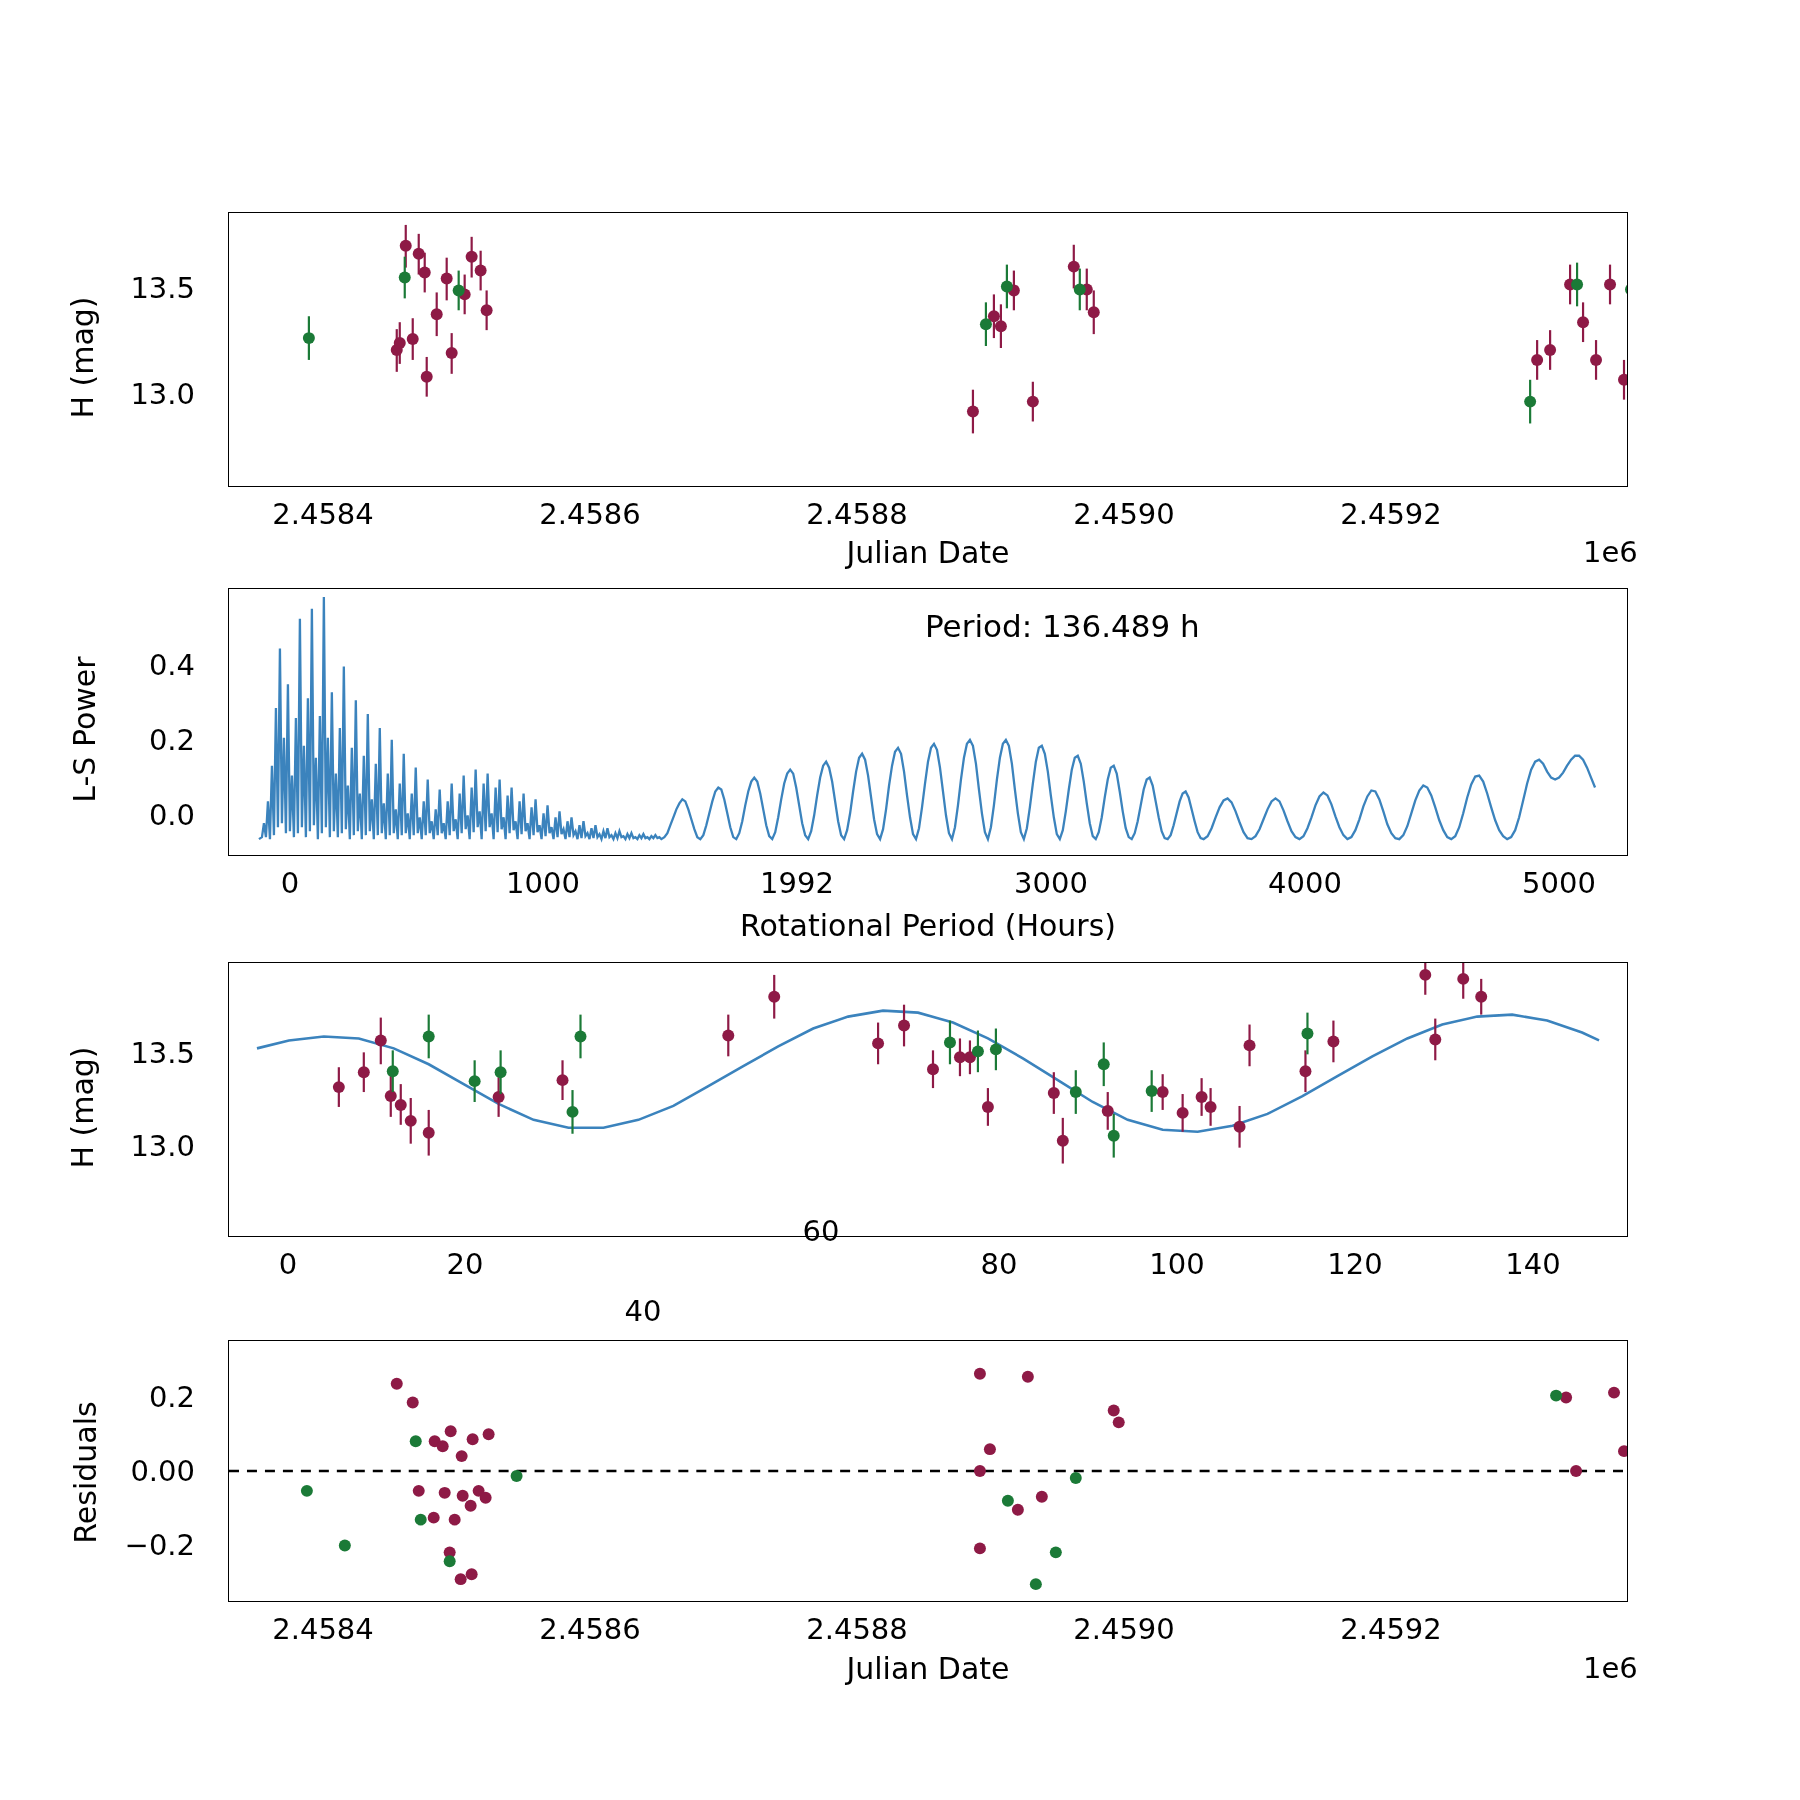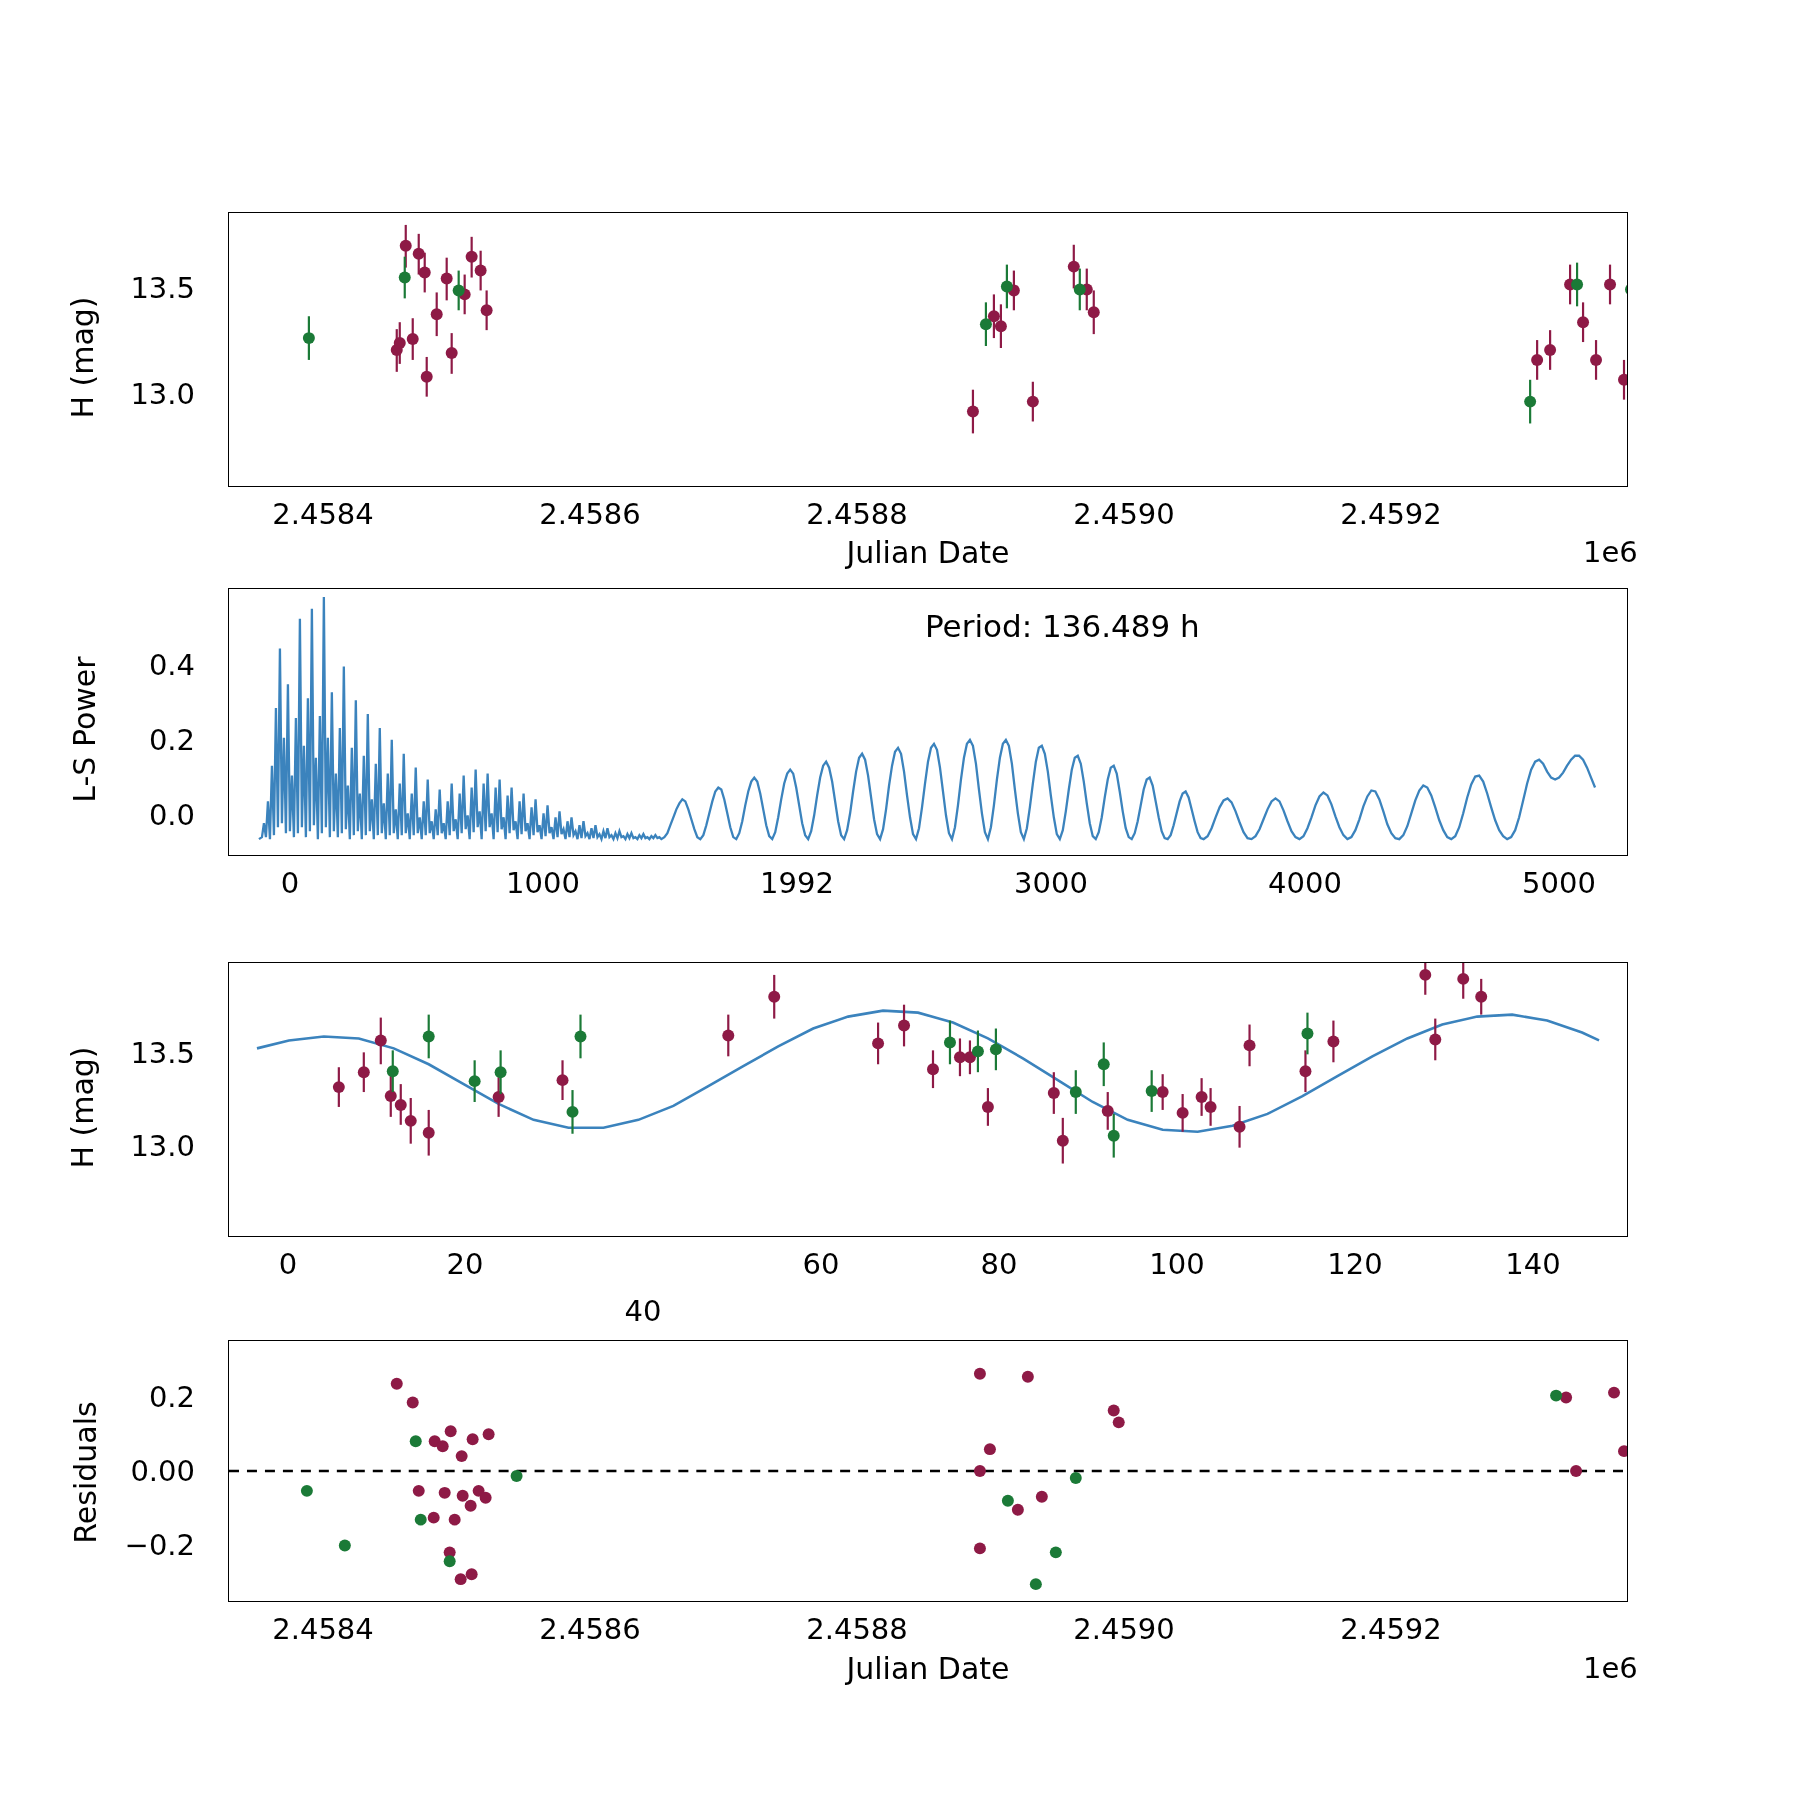--- a/index.html
+++ b/index.html
@@ -278,20 +278,21 @@
     <div class="tick-y" style="left:75px; top:815px; width:120px;">0.0</div>
   </div>
   <div class="ticklabels">
     <div class="tick-x" style="left:290px; top:866px;">0</div>
     <div class="tick-x" style="left:543px; top:866px;">1000</div>
     <div class="tick-x" style="left:797px; top:866px;">1992</div>
     <div class="tick-x" style="left:1051px; top:866px;">3000</div>
     <div class="tick-x" style="left:1305px; top:866px;">4000</div>
     <div class="tick-x" style="left:1559px; top:866px;">5000</div>
   </div>
+  <div class="xlabel" style="left:628px; top:908px; width:600px;">Rotational Period (Hours)</div>
   <div class="annot" style="left:925px; top:608px;">Period: 136.489 h</div>
 
   <div class="panel" style="left:228px; top:962px; width:1400px; height:275px;">
     <svg class="plot-svg" viewBox="0 0 1400 275" preserveAspectRatio="none">
       <path fill="none" stroke="#3b83bd" stroke-width="2.6" d="
         M 28,86 L 60,78 L 95,74 L 130,76 L 165,86 L 200,102 L 235,122 L 270,142
         L 305,158 L 340,166 L 375,166 L 410,158 L 445,144 L 480,124 L 515,104
         L 550,84 L 585,66 L 620,54 L 655,48 L 690,50 L 725,60 L 760,76 L 795,96
         L 830,118 L 865,140 L 900,158 L 935,168 L 970,170 L 1005,164 L 1040,152
         L 1075,134 L 1110,114 L 1145,94 L 1180,76 L 1215,62 L 1250,54 L 1285,52
@@ -404,21 +405,21 @@
   </div>
   <div class="ylabel" style="left:-18px; top:1090px; width:200px; transform: rotate(-90deg);">H (mag)</div>
   <div class="ticklabels">
     <div class="tick-y" style="left:95px; top:1053px; width:100px;">13.5</div>
     <div class="tick-y" style="left:95px; top:1146px; width:100px;">13.0</div>
   </div>
   <div class="ticklabels">
     <div class="tick-x" style="left:288px; top:1247px;">0</div>
     <div class="tick-x" style="left:465px; top:1247px;">20</div>
     <div class="tick-x" style="left:643px; top:1247px;margin-top:47px;">40</div>
-    <div class="tick-x" style="left:821px; top:1247px;">60</div>
+    <div class="tick-x" style="left:821px; top:1214px;">60</div>
     <div class="tick-x" style="left:999px; top:1247px;">80</div>
     <div class="tick-x" style="left:1177px; top:1247px;text-align:center;">100</div>
     <div class="tick-x" style="left:1355px; top:1247px;">120</div>
     <div class="tick-x" style="left:1533px; top:1247px;">140</div>
   </div>
 
   <div class="panel" style="left:228px; top:1340px; width:1400px; height:262px;">
     <svg class="plot-svg" viewBox="0 0 1400 262" preserveAspectRatio="none">
       <line x1="0" y1="131" x2="1400" y2="131" stroke="#000000" stroke-width="2.4" stroke-dasharray="10,8"></line>
       <g fill="#8e1a46">

